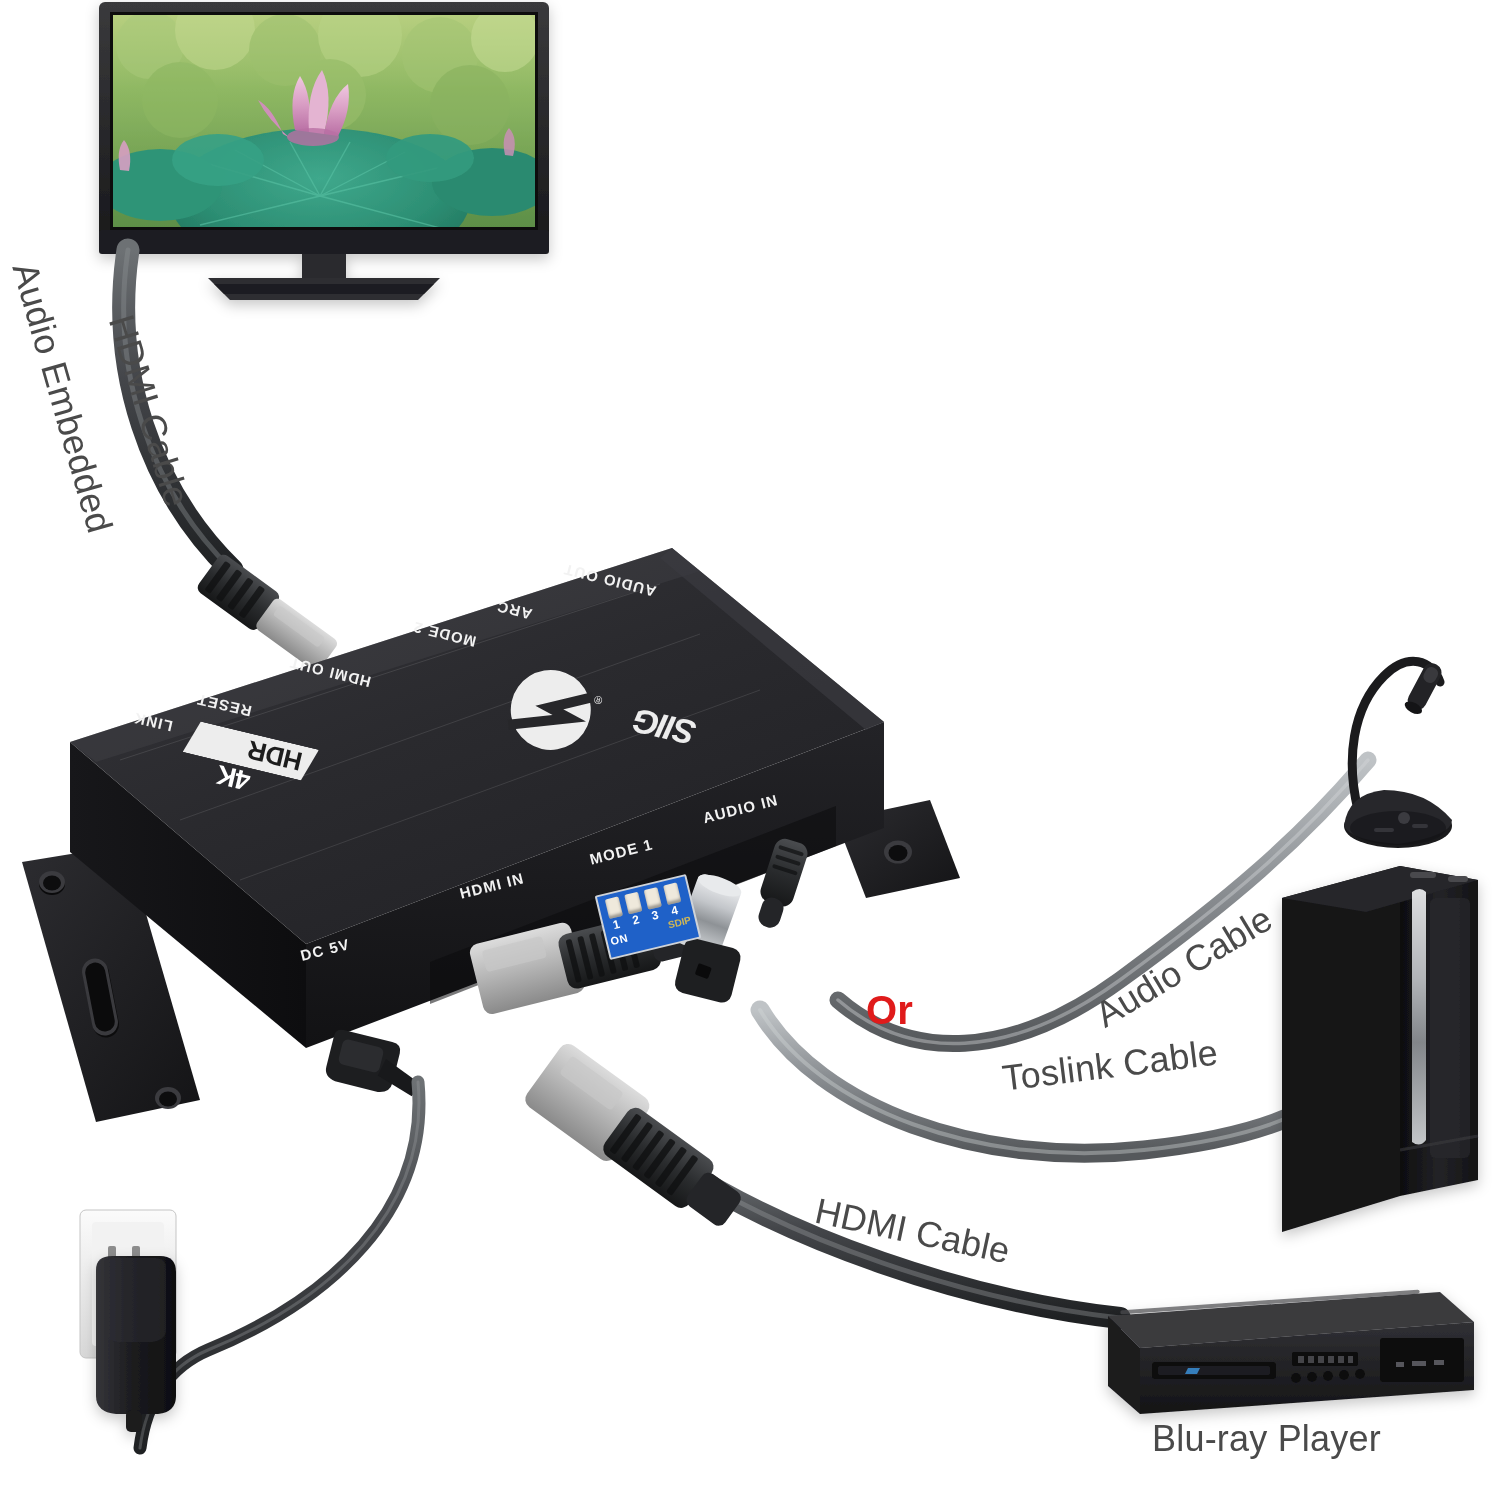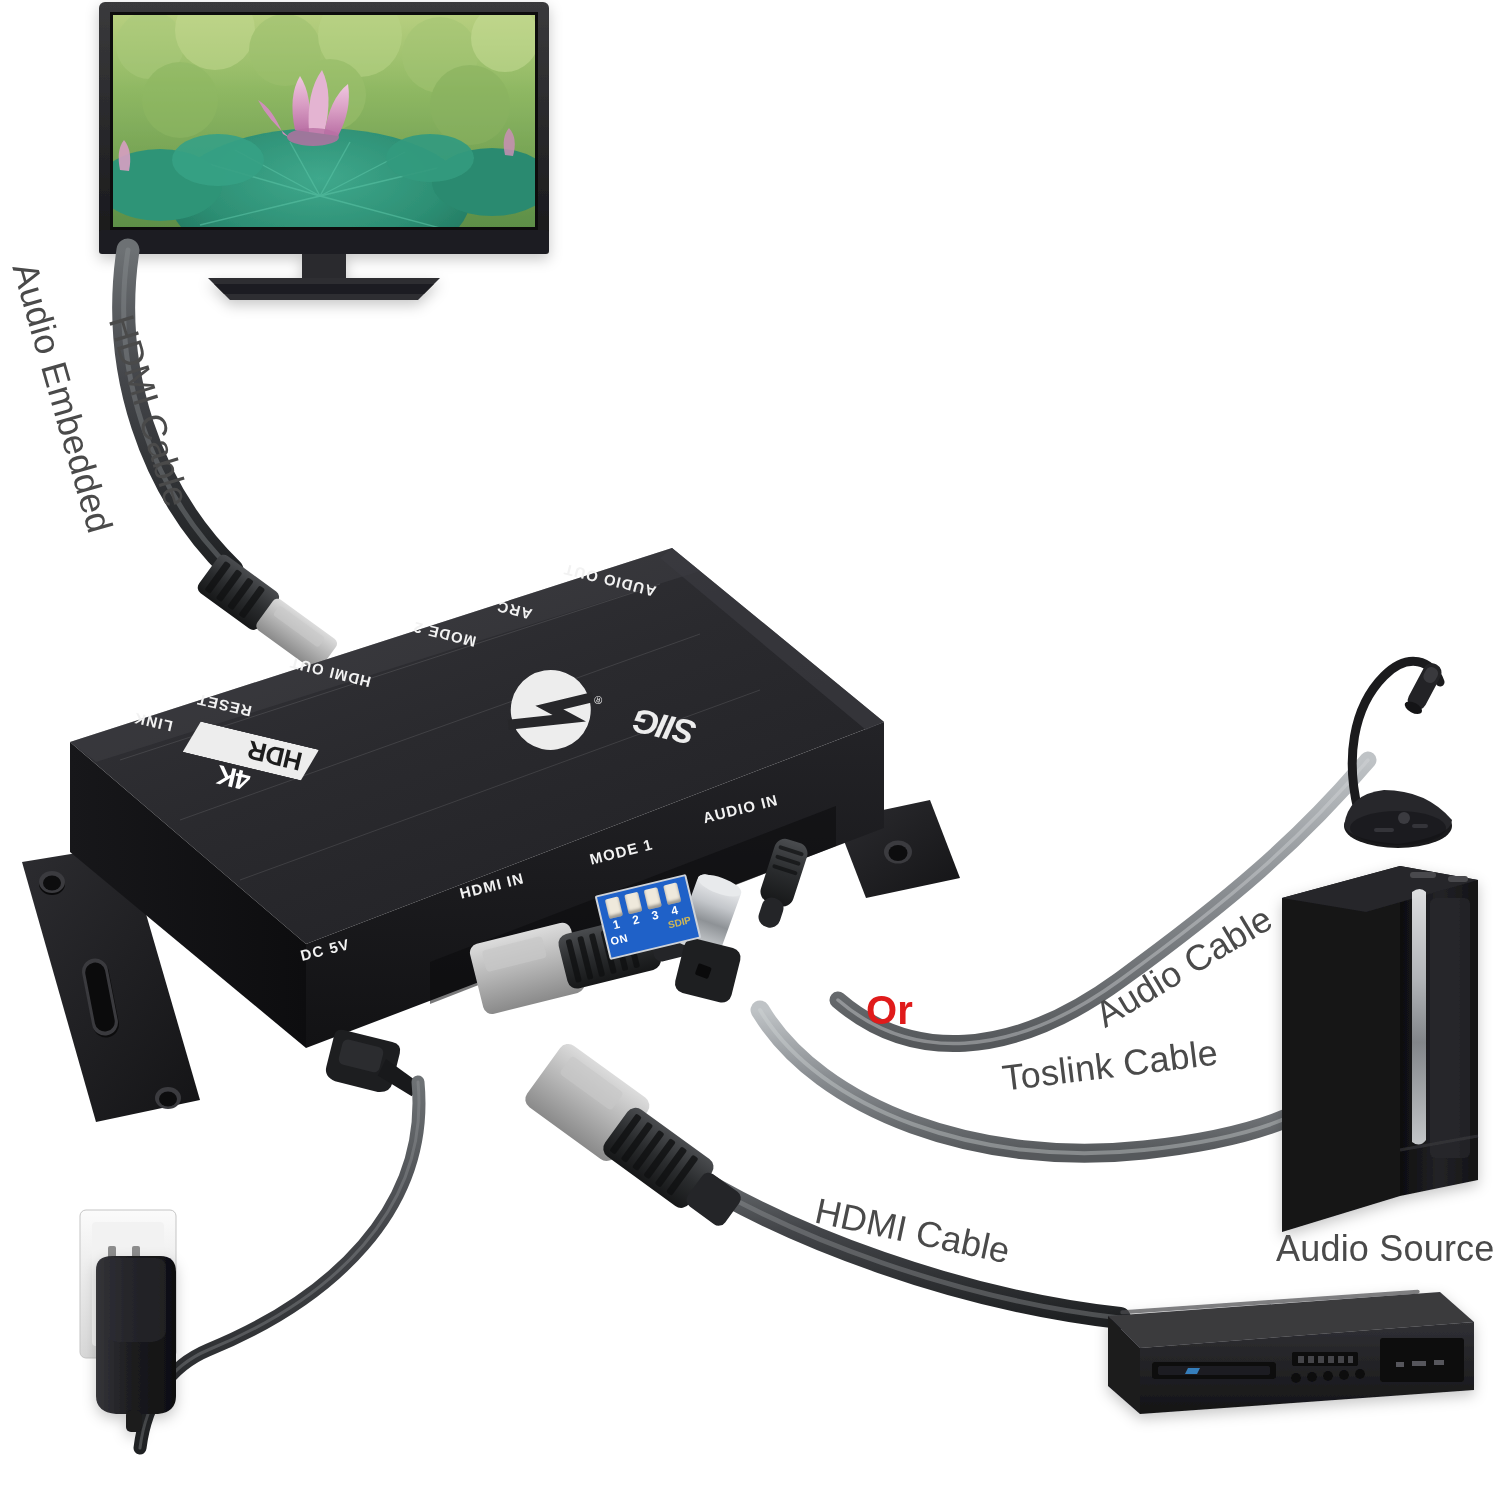--- a/index.html
+++ b/index.html
@@ -462,16 +462,16 @@
 
 
 <div class="callout big" style="left:1088px;top:1000px;transform:rotate(-31deg);transform-origin:left top;">Audio Cable</div>
 
 <div class="callout big" style="left:1000px;top:1058px;transform:rotate(-7deg);transform-origin:left top;">Toslink Cable</div>
 
 <div class="callout or" style="left:866px;top:988px;">Or</div>
 
 <div class="callout big" style="left:820px;top:1190px;transform:rotate(12deg);transform-origin:left top;">HDMI Cable</div>
 
-<div class="callout big" style="left:1276px;top:1228px;">Audio Source</div>
-
+
+<div class="callout big" style="left:1152px;top:1418px;">Blu-ray Player</div>
 
 </div>
 
 </body></html>

